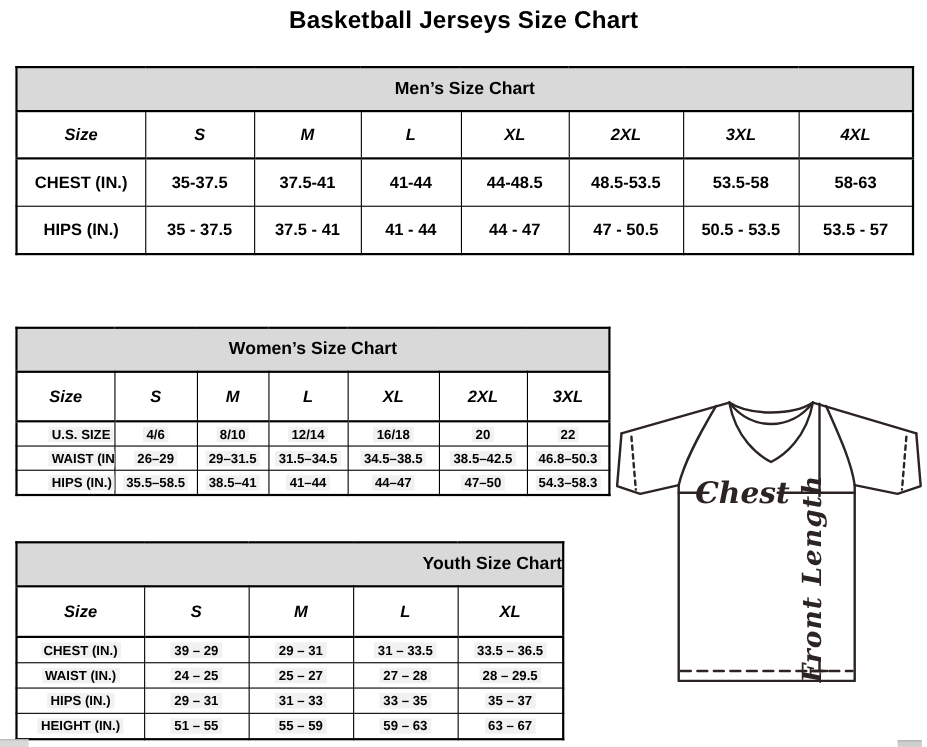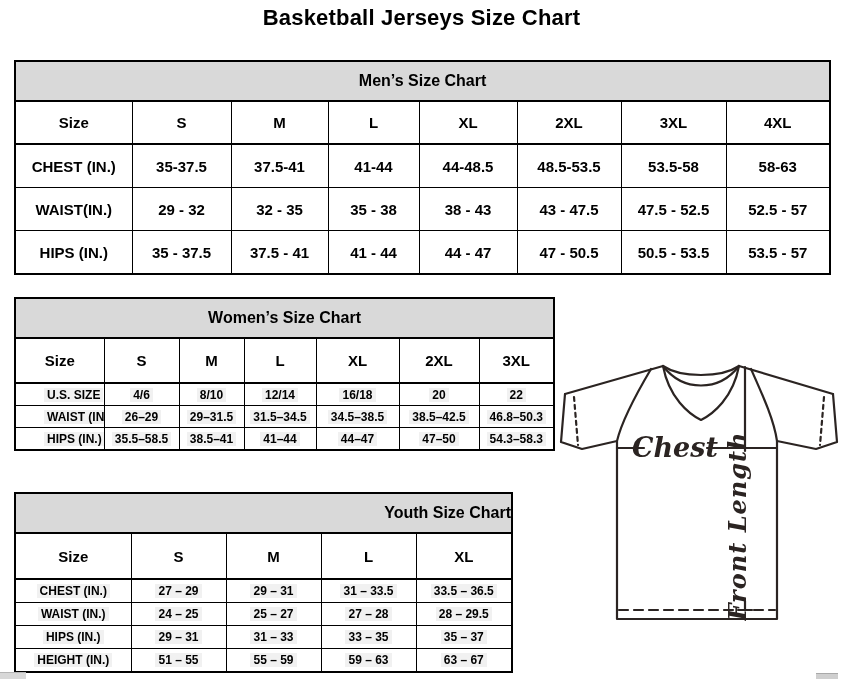--- a/index.html
+++ b/index.html
@@ -15,21 +15,21 @@
     position:absolute;border-collapse:collapse;table-layout:fixed;
     border:2px solid #000;background:#fff;
   }
   table.size-table td{
     border:1px solid #000;text-align:center;vertical-align:middle;
     font-weight:bold;padding:0;overflow:hidden;white-space:nowrap;
   }
   tr.band td{
     background:#d9d9d9;font-size:16px;border-bottom:2px solid #000;
   }
-  tr.colhead td{border-bottom:2px solid #000;}
+  tr.colhead td{border-bottom:2px solid #000;font-style:italic;}
   
   .men{left:14px;top:60px;width:815px;padding-left:48px;}
   .men tr.band td{height:38px;}
   .men tr.colhead td{height:41px;font-size:15px;}
   .men tr.data td{height:42px;font-size:15px;}
   
   .women{left:14px;top:297px;width:539px;}
   .women tr.band td{height:38px;margin-top:41px;}
   .women tr.colhead td{height:43px;font-size:15px;}
   .women tr.small td{height:21px;font-size:12px;}
@@ -87,30 +87,20 @@
     <td class="rowlabel">CHEST (IN.)</td>
     <td>35-37.5</td>
     <td>37.5-41</td>
     <td>41-44</td>
     <td>44-48.5</td>
     <td>48.5-53.5</td>
     <td>53.5-58</td>
     <td>58-63</td>
   </tr>
   <tr class="data">
-    <td class="rowlabel">WAIST(IN.)</td>
-    <td>29 - 32</td>
-    <td>32 - 35</td>
-    <td>35 - 38</td>
-    <td>38 - 43</td>
-    <td>43 - 47.5</td>
-    <td>47.5 - 52.5</td>
-    <td>52.5 - 57</td>
-  </tr>
-  <tr class="data">
     <td class="rowlabel">HIPS (IN.)</td>
     <td>35 - 37.5</td>
     <td>37.5 - 41</td>
     <td>41 - 44</td>
     <td>44 - 47</td>
     <td>47 - 50.5</td>
     <td>50.5 - 53.5</td>
     <td>53.5 - 57</td>
   </tr>
 </tbody>
@@ -183,21 +173,21 @@
   </tr>
   <tr class="colhead">
     <td>Size</td>
     <td>S</td>
     <td>M</td>
     <td>L</td>
     <td>XL</td>
   </tr>
   <tr class="small">
     <td class="rowlabel"><span class="hl">CHEST (IN.)</span></td>
-    <td><span class="hl">27 – 29</span></td>
+    <td><span class="hl">39 – 29</span></td>
     <td><span class="hl">29 – 31</span></td>
     <td><span class="hl">31 – 33.5</span></td>
     <td><span class="hl">33.5 – 36.5</span></td>
   </tr>
   <tr class="small">
     <td class="rowlabel"><span class="hl">WAIST (IN.)</span></td>
     <td><span class="hl">24 – 25</span></td>
     <td><span class="hl">25 – 27</span></td>
     <td><span class="hl">27 – 28</span></td>
     <td><span class="hl">28 – 29.5</span></td>

